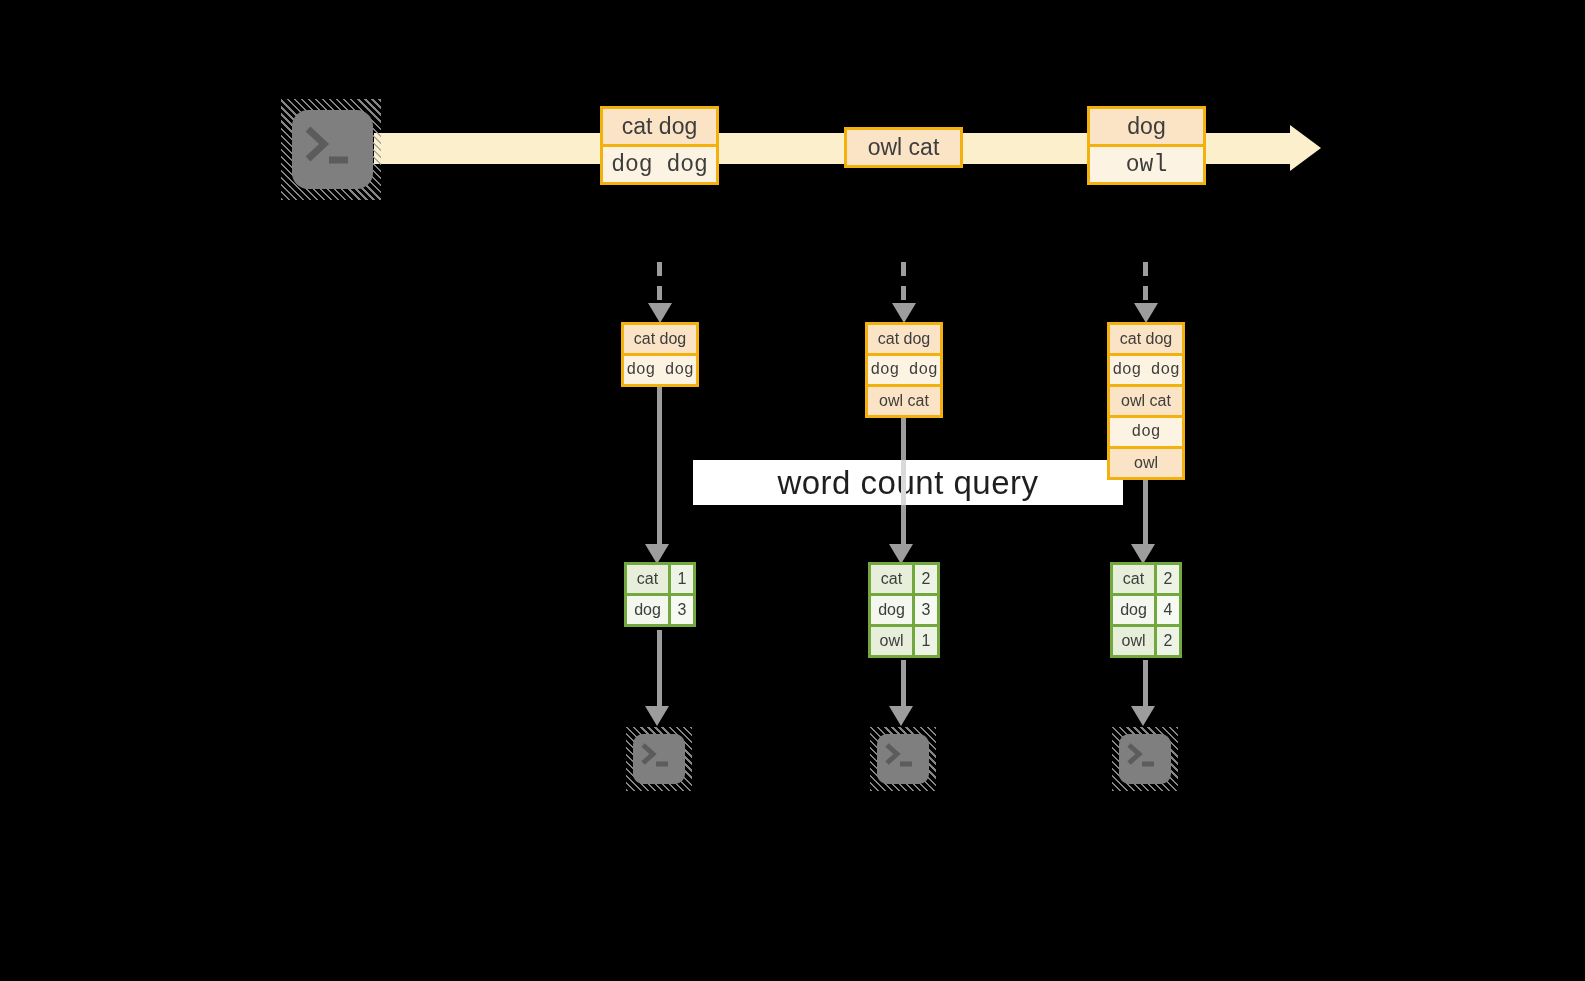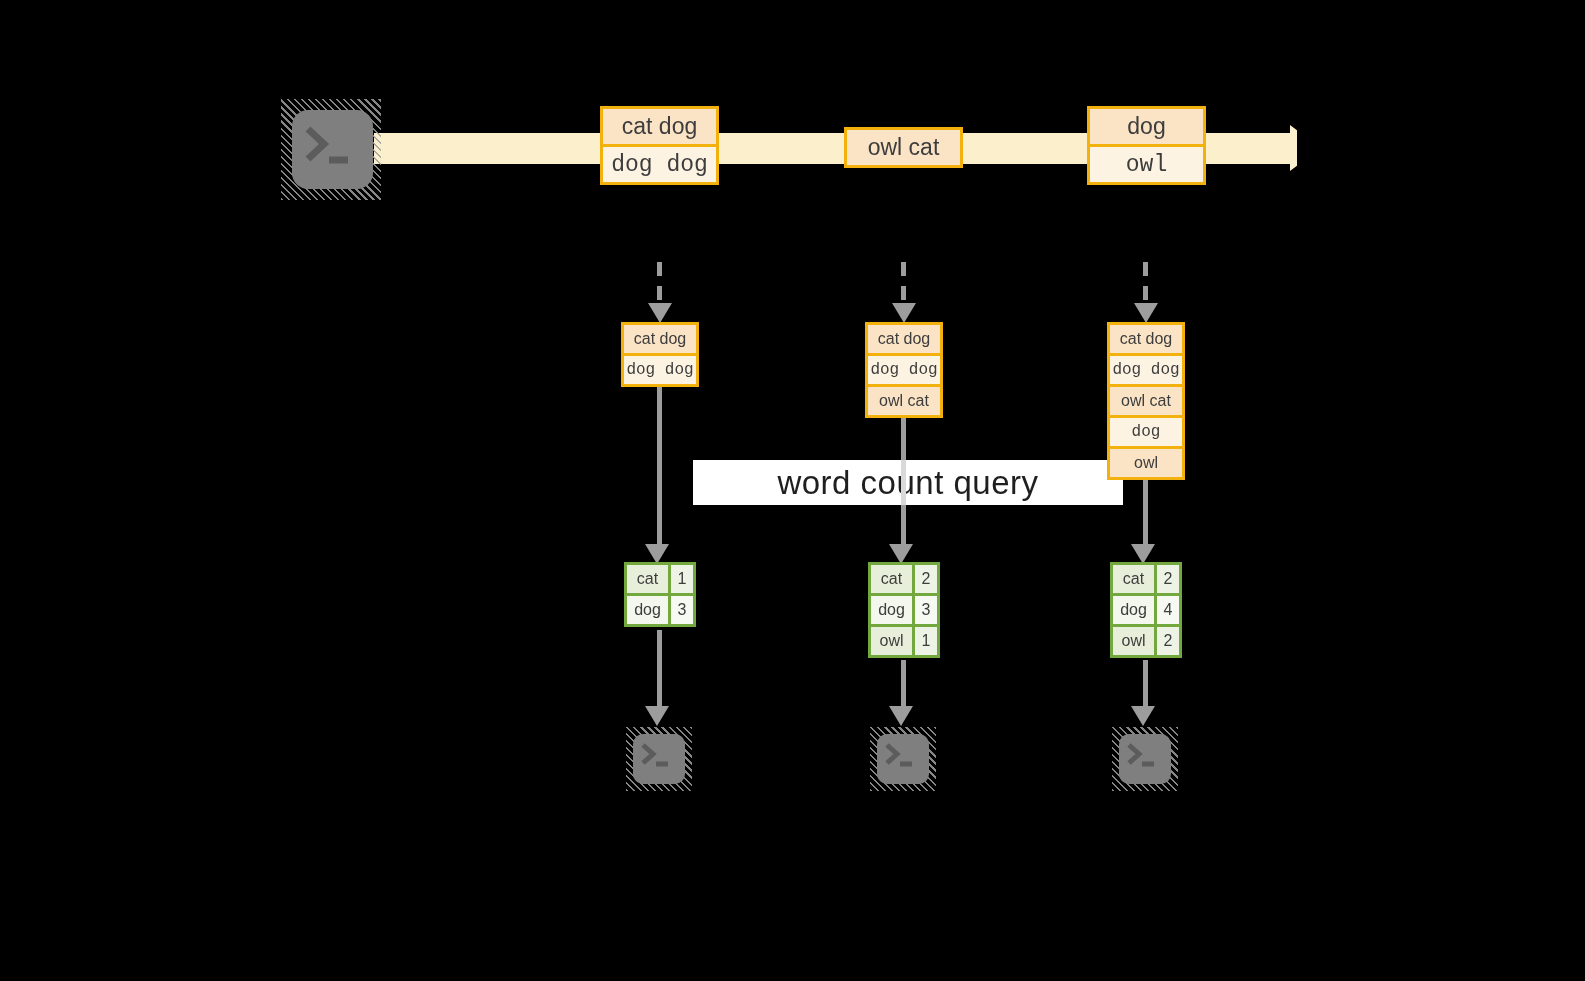--- a/index.html
+++ b/index.html
@@ -1,17 +1,17 @@
 <!DOCTYPE html>
 <html style="--amber: #f2b10c; --peach: #fbe3c5; --cream: #fdf3e2; --band: #fbf0cb; --green: #72a83e; --gcellA: #e7efda; --gcellB: #f3f7ed; --gvalA: #eef4e5; --gvalB: #f7faf3; --gray: #9d9d9d; --tgray: #7f7f7f; --ink: #3d3d3d;"><head>
 <meta charset="utf-8">
 <style>
   html,body{margin:0;padding:0;background:#000;}
   #canvas{position:relative;width:1297px;height:981px;background:#000;overflow:hidden;
-          font-family:"Liberation Sans",sans-serif;}
+          font-family:"Liberation Sans",sans-serif;padding-left:33px;}
 
   
   .stream-band{position:absolute;left:374px;top:133px;width:916px;height:31px;background:var(--band);z-index:1;}
   .stream-head{position:absolute;left:1290px;top:125px;width:0;height:0;z-index:1;
                border-top:23px solid transparent;border-bottom:23px solid transparent;border-left:31px solid var(--band);}
 
   
   .obox{position:absolute;border:3px solid var(--amber);background:var(--amber);
         display:flex;flex-direction:column;gap:3px;z-index:5;}
   .obox .orow{display:flex;align-items:center;justify-content:center;color:var(--ink);}

